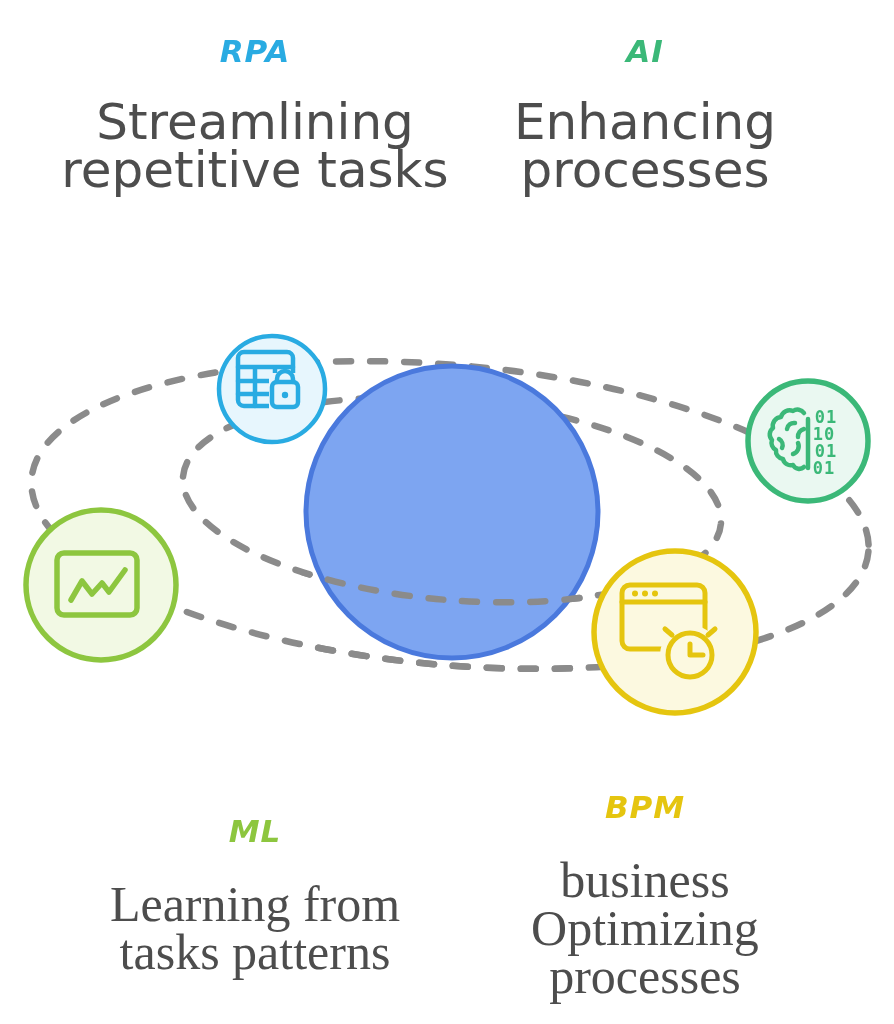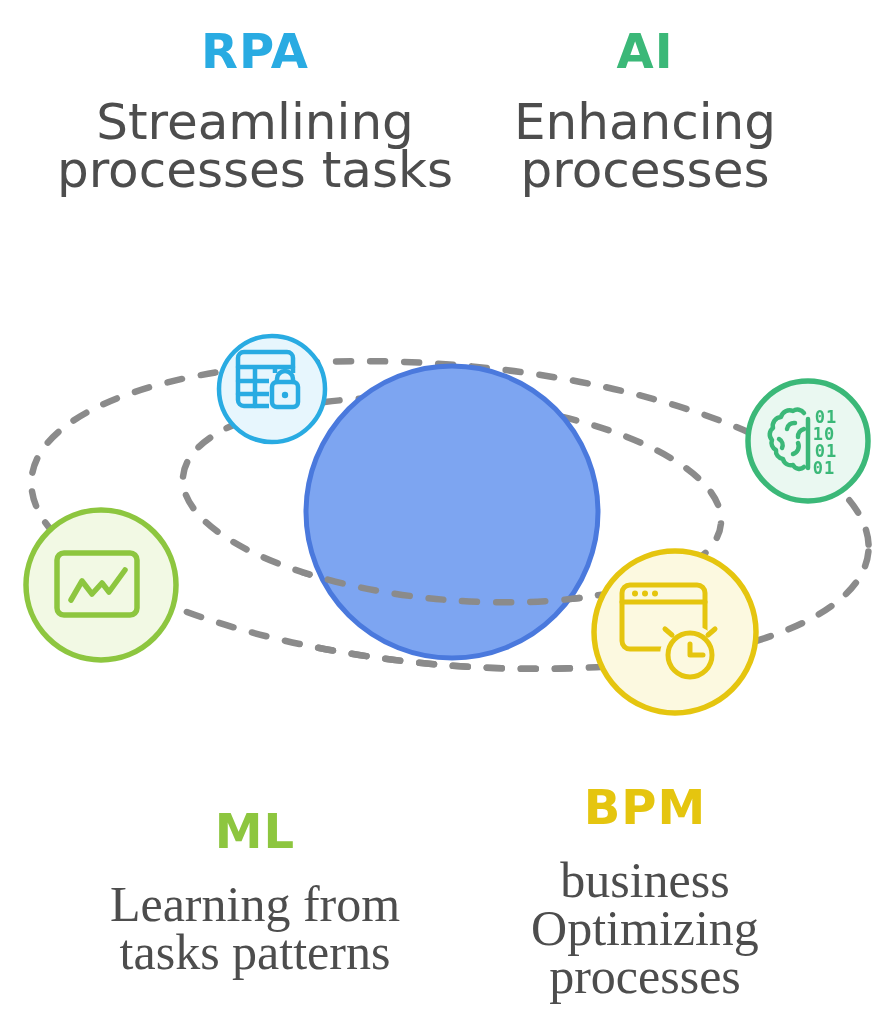--- a/index.html
+++ b/index.html
@@ -24,21 +24,21 @@
   .ico-ai {fill:none; stroke:var(--ai);  stroke-width:4.5; stroke-linecap:round; stroke-linejoin:round;}
   .ico-ml {fill:none; stroke:var(--ml);  stroke-width:5.5; stroke-linecap:round; stroke-linejoin:round;}
   .ico-bpm{fill:none; stroke:var(--bpm); stroke-width:5;   stroke-linecap:round; stroke-linejoin:round;}
   .cutout-rpa{fill:var(--rpa-fill); stroke:none;}
   .cutout-bpm{fill:var(--bpm-fill); stroke:none;}
   .dot-rpa{fill:var(--rpa); stroke:none;}
   .dot-bpm{fill:var(--bpm); stroke:none;}
   .bin{font-family:"DejaVu Sans Mono","Liberation Mono",monospace; font-weight:bold;
        font-size:17px; letter-spacing:1px; fill:var(--ai); text-anchor:middle;}
   .label-block{position:absolute; width:450px; text-align:center;}
-  .card-title{font-size:48px; line-height:48px; font-weight:700; letter-spacing:1px;}
+  .card-title{font-size:31px; line-height:48px; font-weight:700; letter-spacing:1px;font-style:italic;}
   .card-body{margin-top:23px;}
   .label-block.bottom .card-body{margin-top:25px;font-family:Liberation Serif, serif;}
   .card-line{font-size:50px; line-height:48px; font-weight:500; color:var(--text);}
   .rpa .card-title{color:var(--rpa);}
   .ai  .card-title{color:var(--ai);}
   .ml  .card-title{color:var(--ml);margin-top:24px;}
   .bpm .card-title{color:var(--bpm);}
 </style>
 </head>
 <body>
@@ -108,21 +108,21 @@
         <path class="ico-bpm" d="M 15 12 V 23 H 28"></path>
         <path class="ico-bpm" d="M -10 -3 L -3 3 M 40 -3 L 33 3"></path>
       </g>
     </g>
   </svg>
 
   <div class="label-block rpa" style="left:30px; top:27px;">
     <div class="card-title">RPA</div>
     <div class="card-body">
       <div class="card-line">Streamlining</div>
-      <div class="card-line">processes tasks</div>
+      <div class="card-line">repetitive tasks</div>
     </div>
   </div>
 
   <div class="label-block ai" style="left:420px; top:27px;">
     <div class="card-title">AI</div>
     <div class="card-body">
       <div class="card-line">Enhancing</div>
       <div class="card-line">processes</div>
     </div>
   </div>

